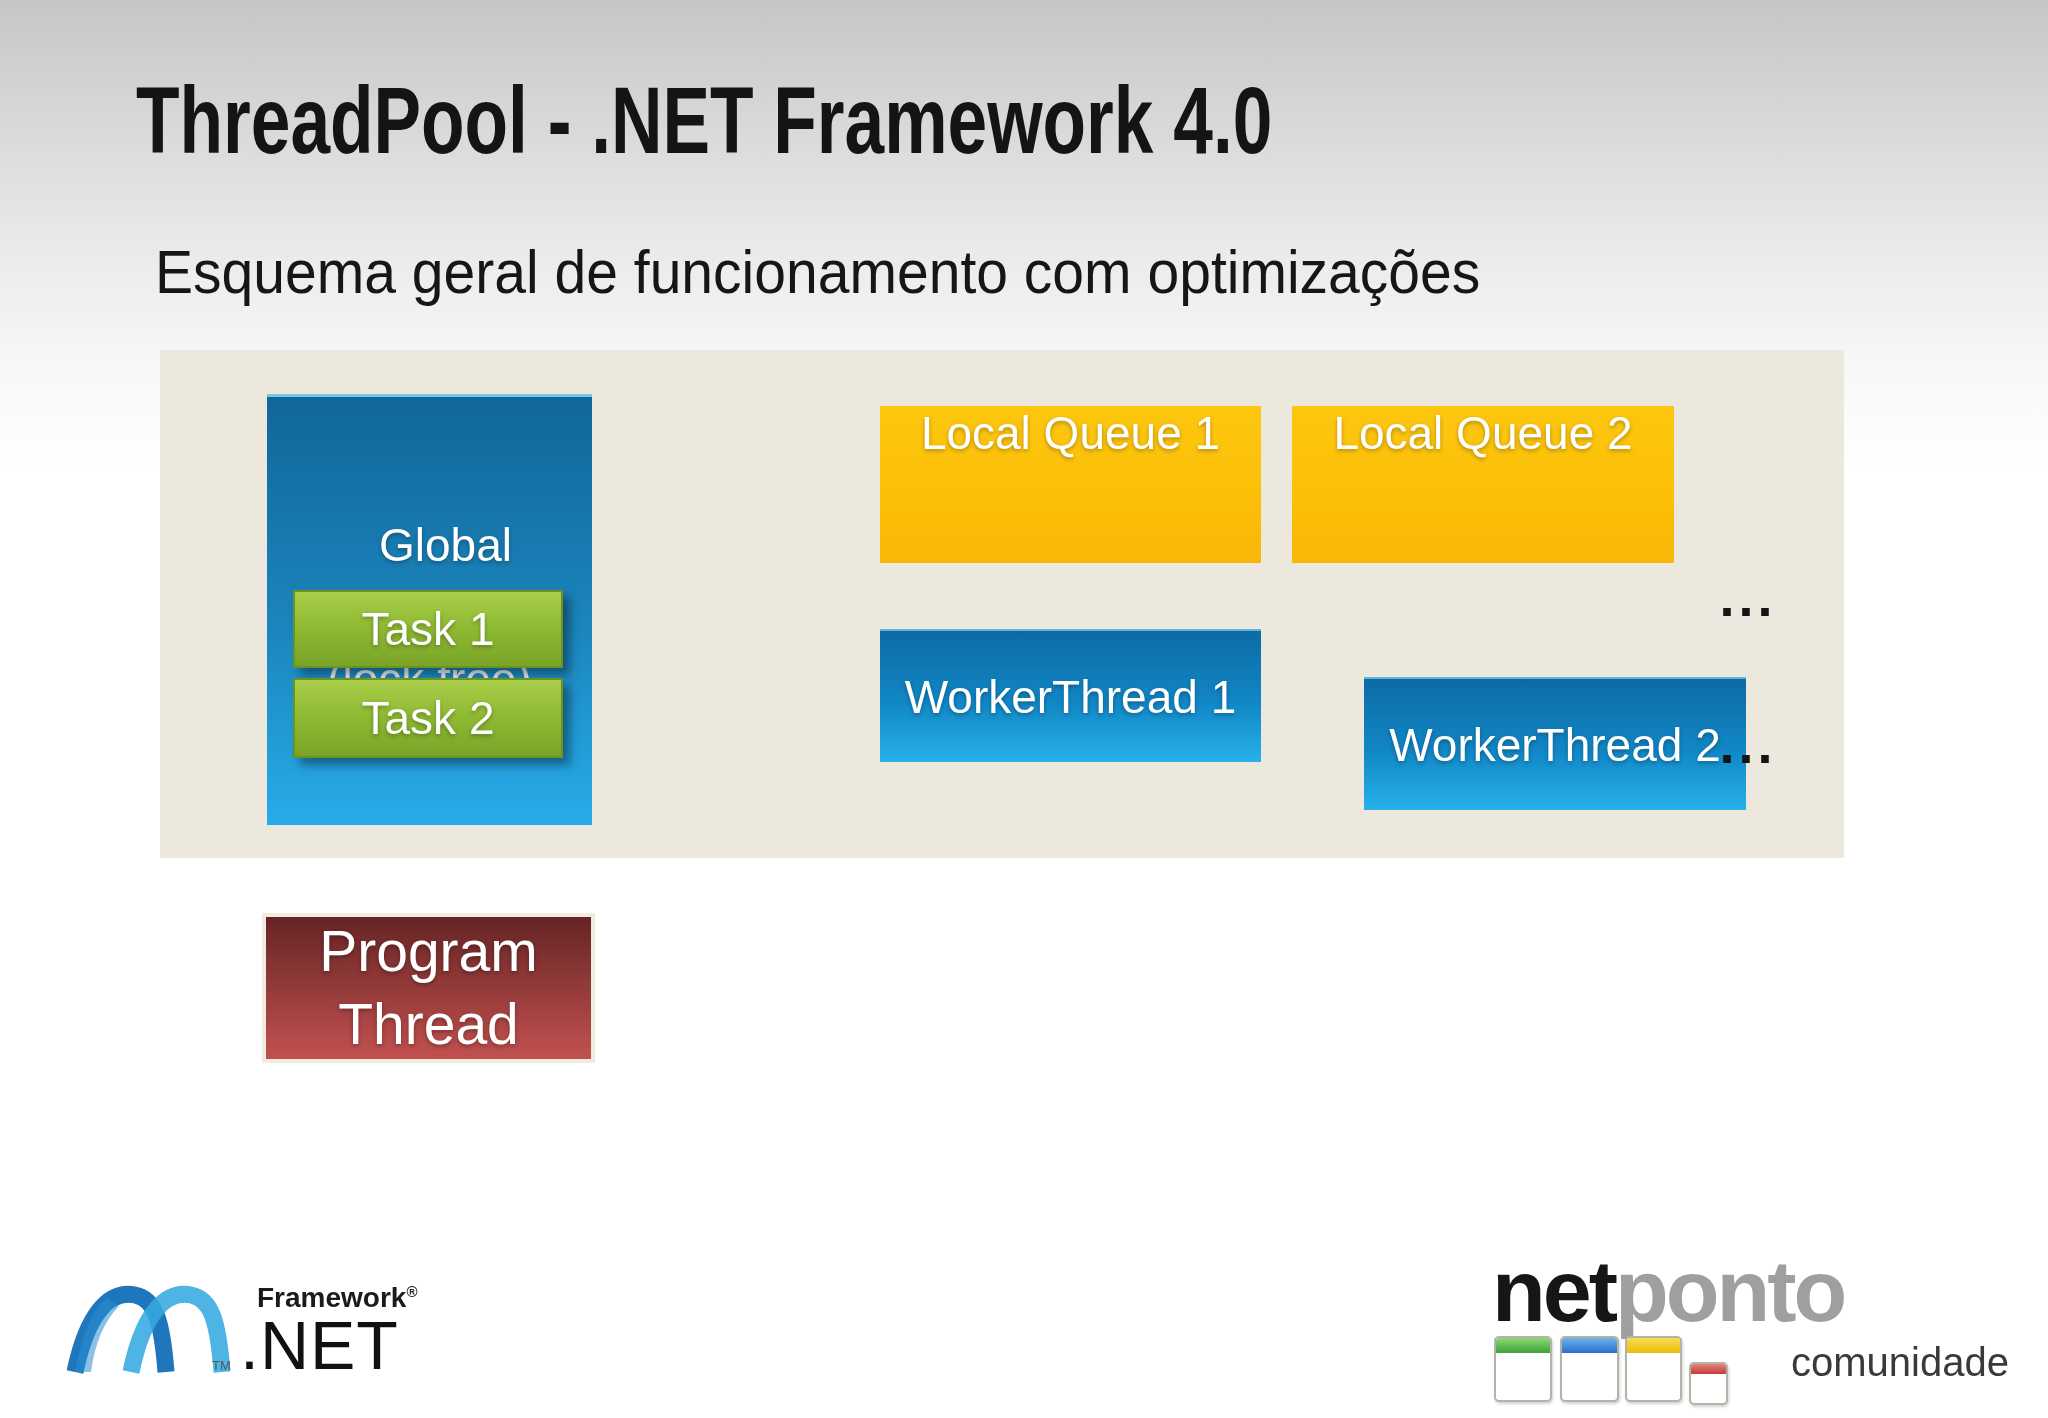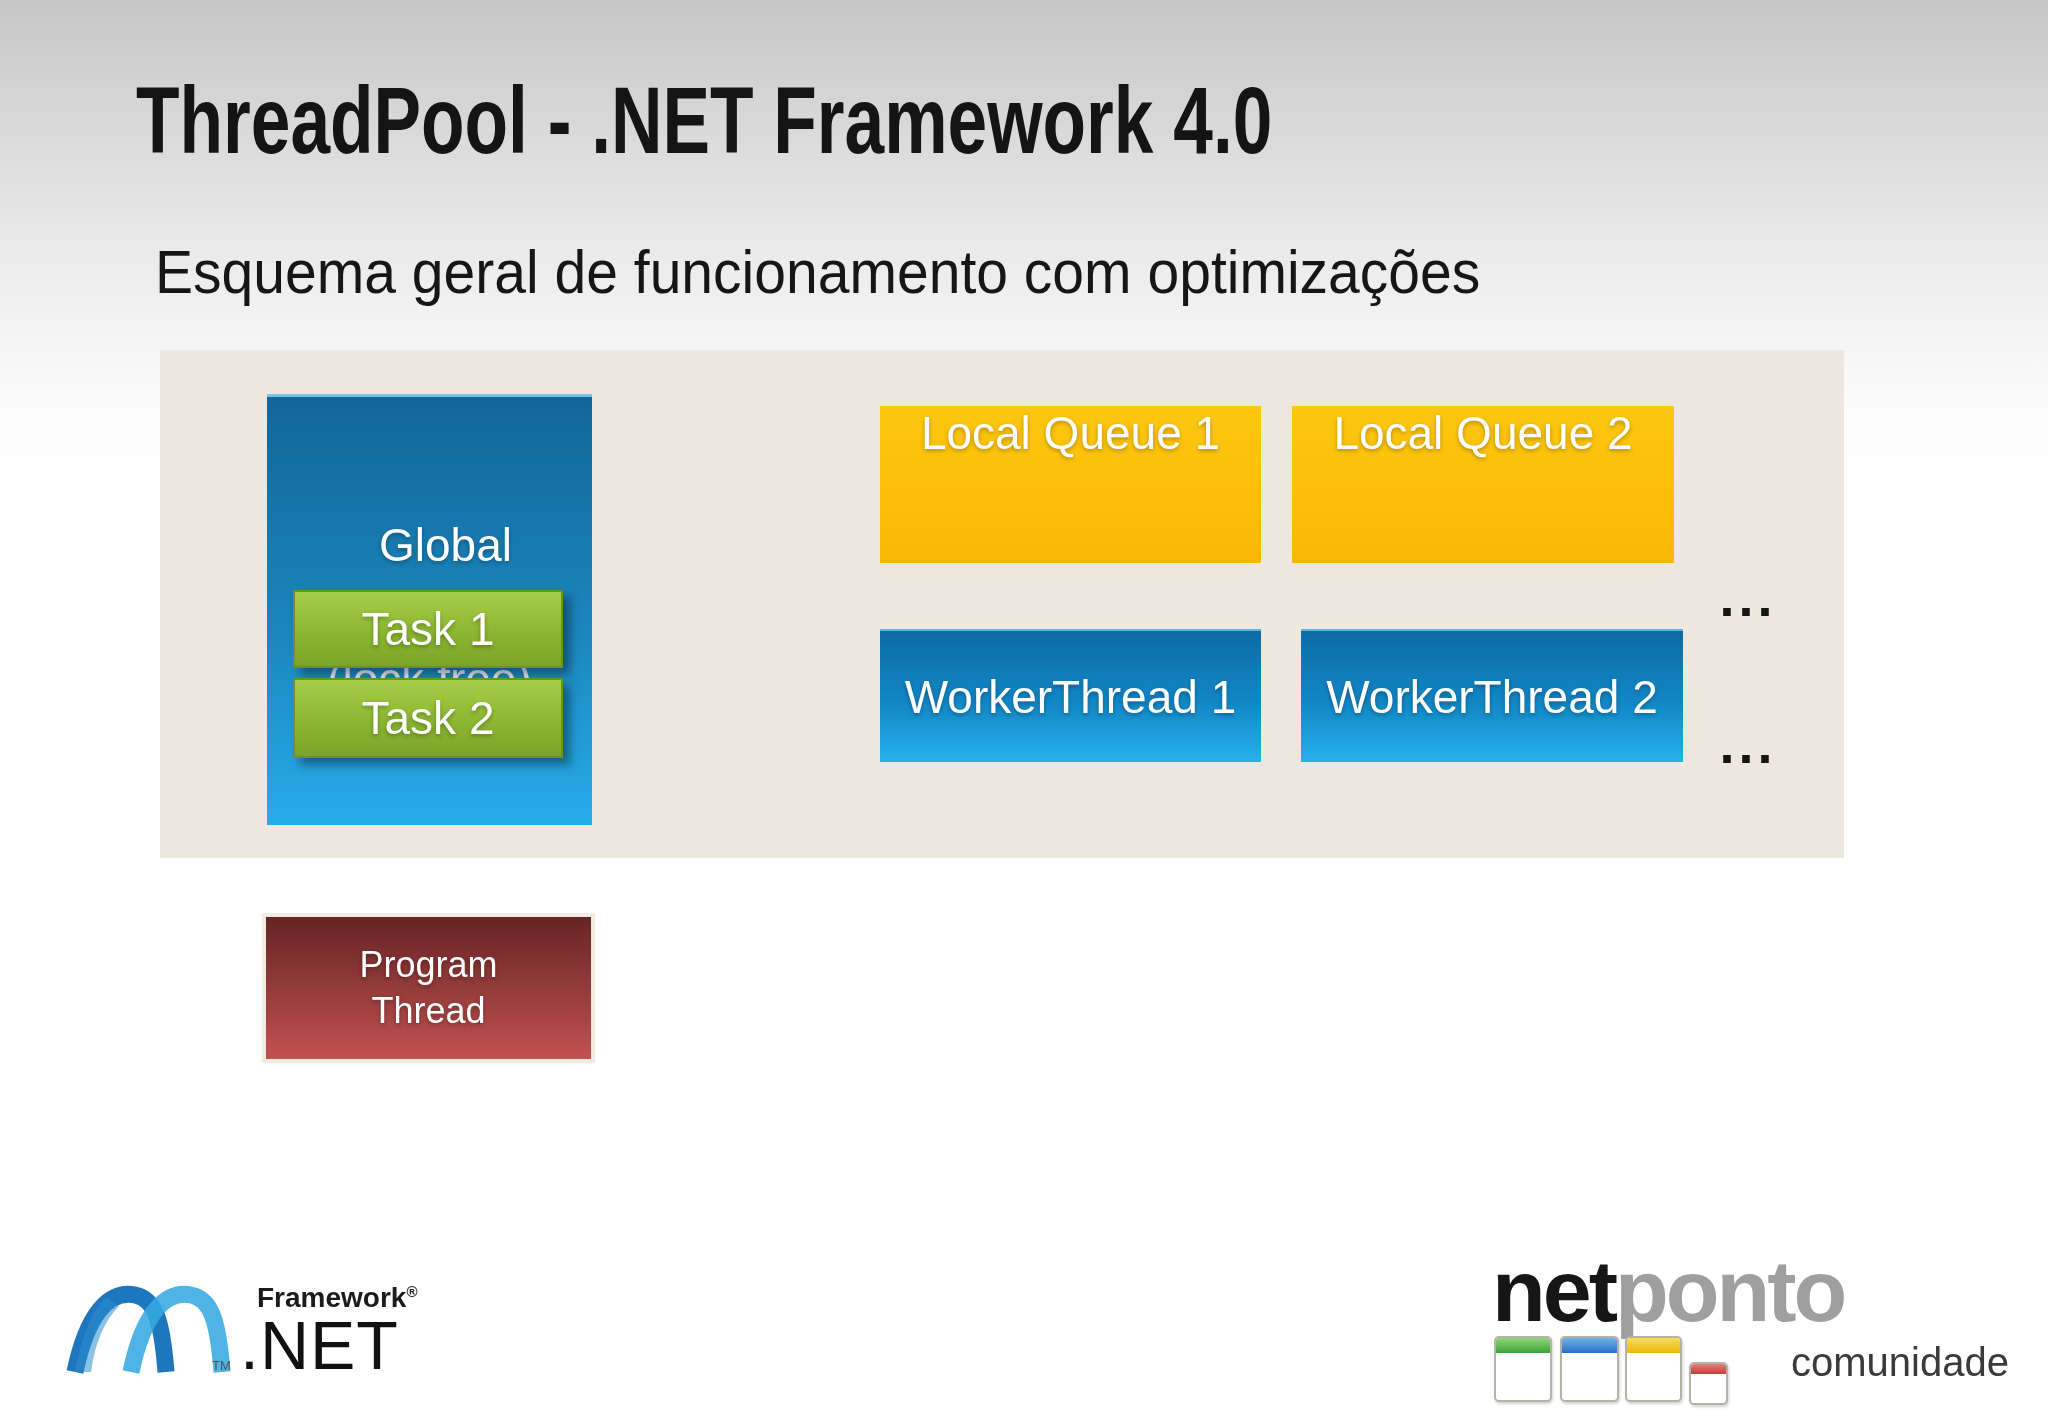--- a/index.html
+++ b/index.html
@@ -46,36 +46,36 @@
   #queue1{left:880px;width:381px;}
   #queue2{left:1292px;width:382px;}
 
   .worker{
     position:absolute;top:629px;height:133px;
     background:linear-gradient(180deg,#0d6ba4 0%,#1187c6 55%,#27b1ea 100%);
     border-top:2px solid #5fb6dd;box-sizing:border-box;
     display:flex;align-items:center;justify-content:center;
   }
   #worker1{left:880px;width:381px;}
-  #worker2{left:1301px;width:382px;}
+  #worker2{left:1364px;width:382px;margin-top:48px;}
 
   .dots{
     position:absolute;left:1686px;width:124px;text-align:center;
     font-size:54px;font-weight:bold;color:#151515;letter-spacing:4px;line-height:1;
   }
   #dots-top{top:570px;}
   #dots-bottom{top:717px;}
 
   #program-box{
     left:262px;top:913px;width:333px;height:150px;box-sizing:border-box;
     background:linear-gradient(180deg,#662424 0%,#933b3a 50%,#c25150 100%);
     border:4px solid #f2ebe0;
     display:flex;align-items:center;justify-content:center;text-align:center;
   }
-  #program-box .boxlabel{font-size:36px;line-height:1.28;}
+  #program-box .boxlabel{font-size:57px;line-height:1.28;}
 
   
   #msnet{left:60px;top:1240px;width:360px;height:170px;}
   #ms-word{position:absolute;left:197px;top:42px;font-size:28px;font-weight:bold;color:#1b1b1b;letter-spacing:0;}
   #ms-reg{font-size:15px;vertical-align:super;}
   #net-word{position:absolute;left:180px;top:66px;font-size:68px;font-weight:normal;color:#111;letter-spacing:1px;}
   #tm-mark{position:absolute;left:152px;top:118px;font-size:13px;color:#555;}
 
   
   #netponto-text{left:1492px;top:1247px;font-size:88px;font-weight:bold;letter-spacing:-3px;line-height:1;white-space:nowrap;}

